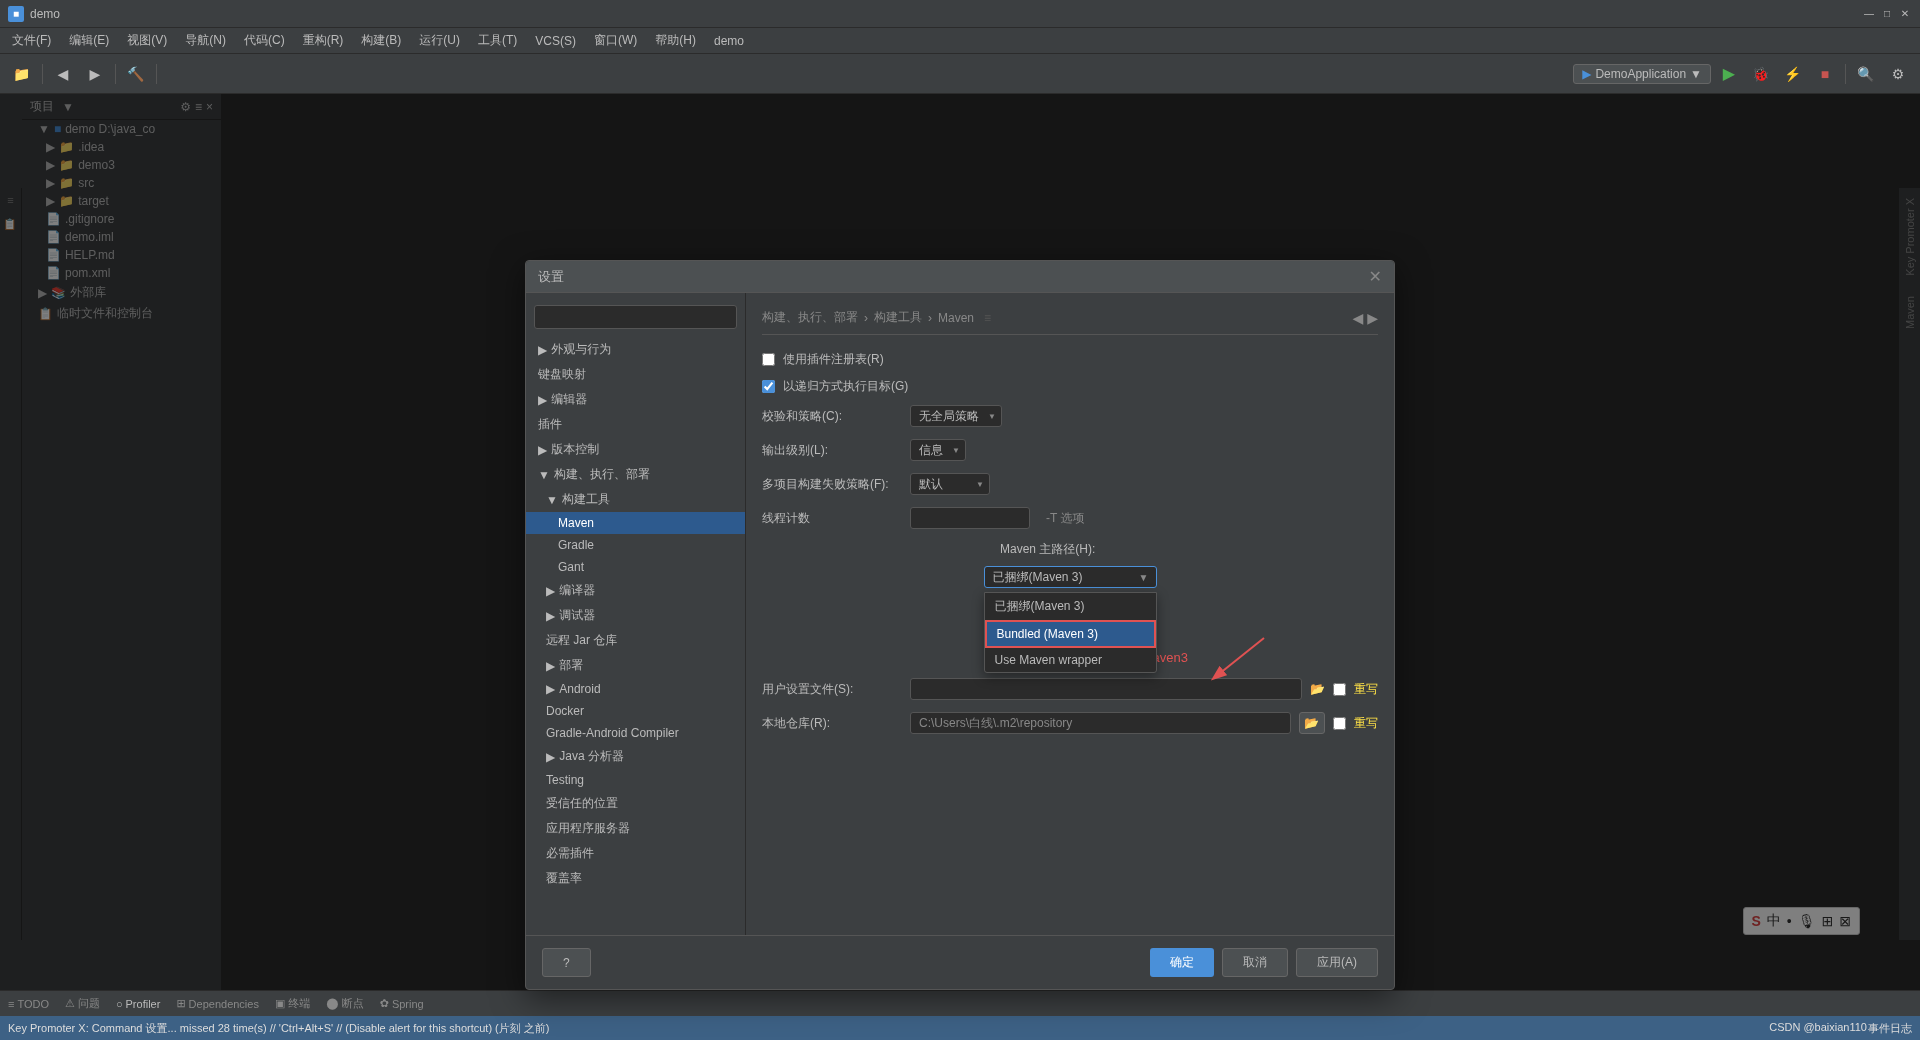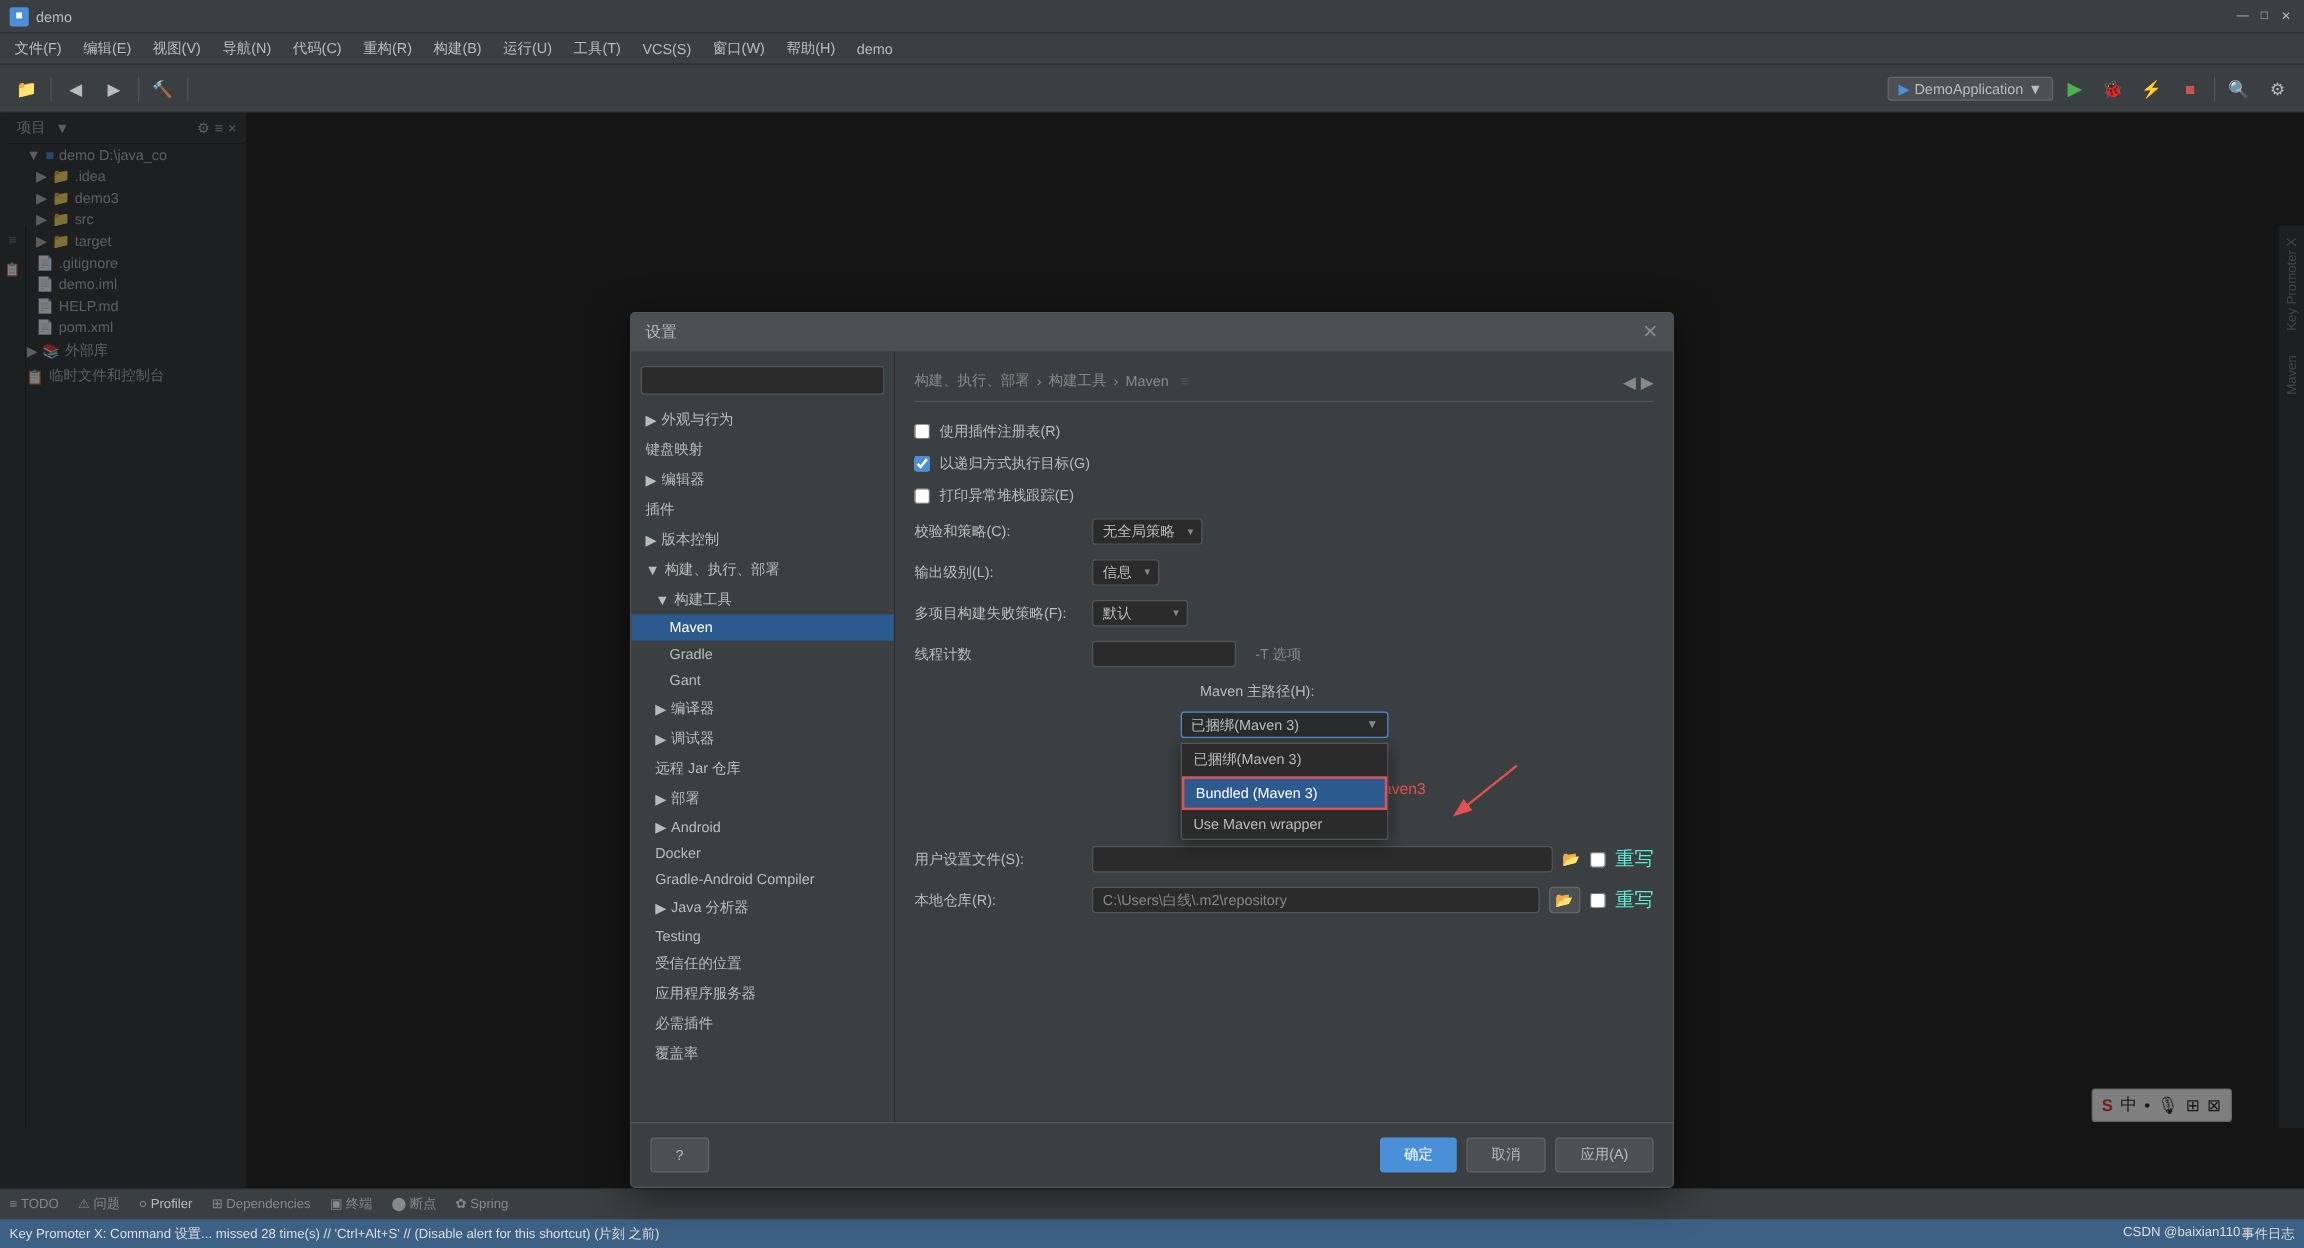--- a/index.html
+++ b/index.html
@@ -491,21 +491,21 @@
       border-radius: 3px;
       padding: 3px 22px 3px 8px;
       color: #bbbbbb;
       font-size: 12px;
       appearance: none;
       cursor: pointer;
       outline: none;
     }
 
     .overwrite-label {
-      font-size: 16px; color: #5eead4;
+      font-size: 12px; color: #fde047;
     }
   </style>
 </head>
 <body>
 
 <div class="title-bar">
   <div class="title-bar-icon">■</div>
   <span class="title-bar-title">demo</span>
   <div class="title-bar-controls">
     <div class="title-btn">—</div>
@@ -554,21 +554,21 @@
   </div>
 </div>
 
 <div style="display:flex; height:calc(1040px - 28px - 26px - 40px - 26px - 24px); position:relative;">
 
   <div class="left-strip">
     <div class="left-strip-icon">≡</div>
     <div class="left-strip-icon">📋</div>
   </div>
 
-  <div class="sidebar" style="margin-left:6px;text-align:right;">
+  <div class="sidebar" style="margin-left:22px;text-align:right;">
     <div class="sidebar-header">
       <span>项目</span>
       <span style="margin-left:4px;">▼</span>
       <span style="margin-left:auto; display:flex; gap:4px;">
         <span>⚙</span>
         <span>≡</span>
         <span>×</span>
       </span>
     </div>
     <div class="tree-item">
@@ -740,24 +740,20 @@
             </div>
           </div>
 
           <div class="checkbox-row">
             <input type="checkbox" id="plugin-reg" style="">
             <label class="checkbox-label" for="plugin-reg">使用插件注册表(R)</label>
           </div>
           <div class="checkbox-row">
             <input type="checkbox" id="exec-goals" checked="" style="">
             <label class="checkbox-label" for="exec-goals">以递归方式执行目标(G)</label>
-          </div>
-          <div class="checkbox-row">
-            <input type="checkbox" id="print-exc" style="">
-            <label class="checkbox-label" for="print-exc">打印异常堆栈跟踪(E)</label>
           </div>
 
           <div class="setting-row">
             <span class="setting-label">校验和策略(C):</span>
             <div class="select-wrapper">
               <select>
                 <option>无全局策略</option>
                 <option>宽松</option>
                 <option>严格</option>
               </select>

